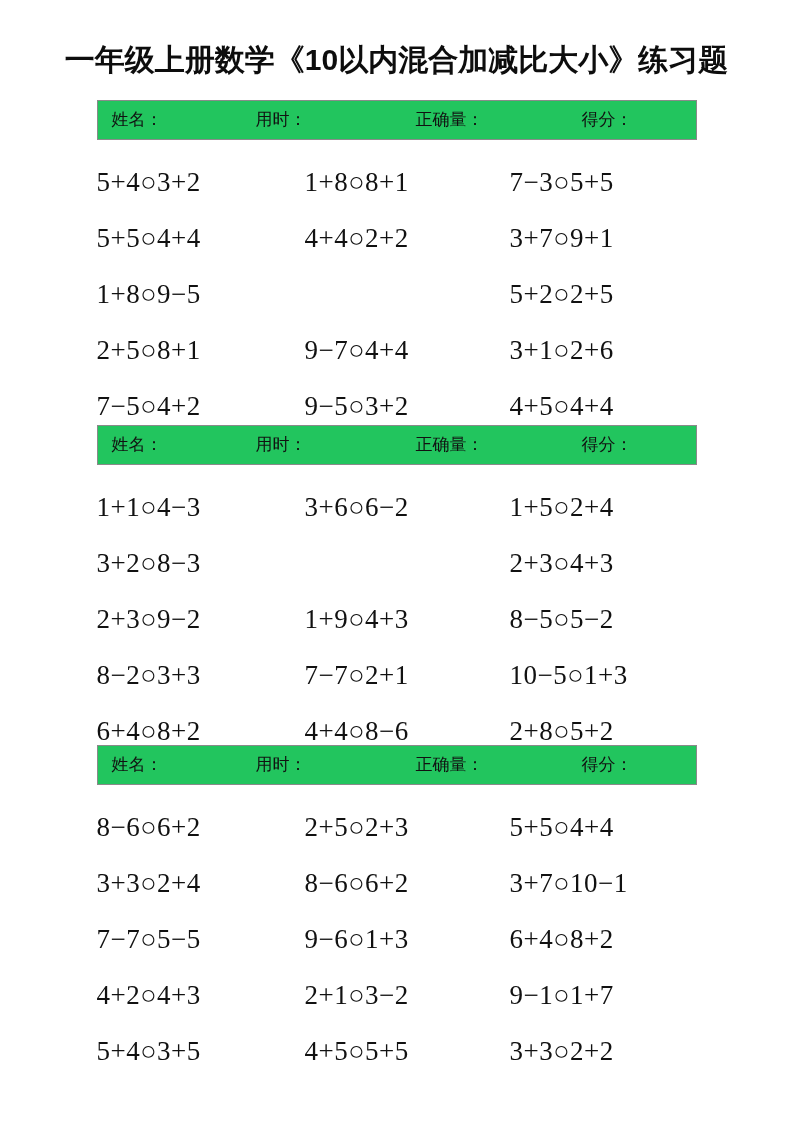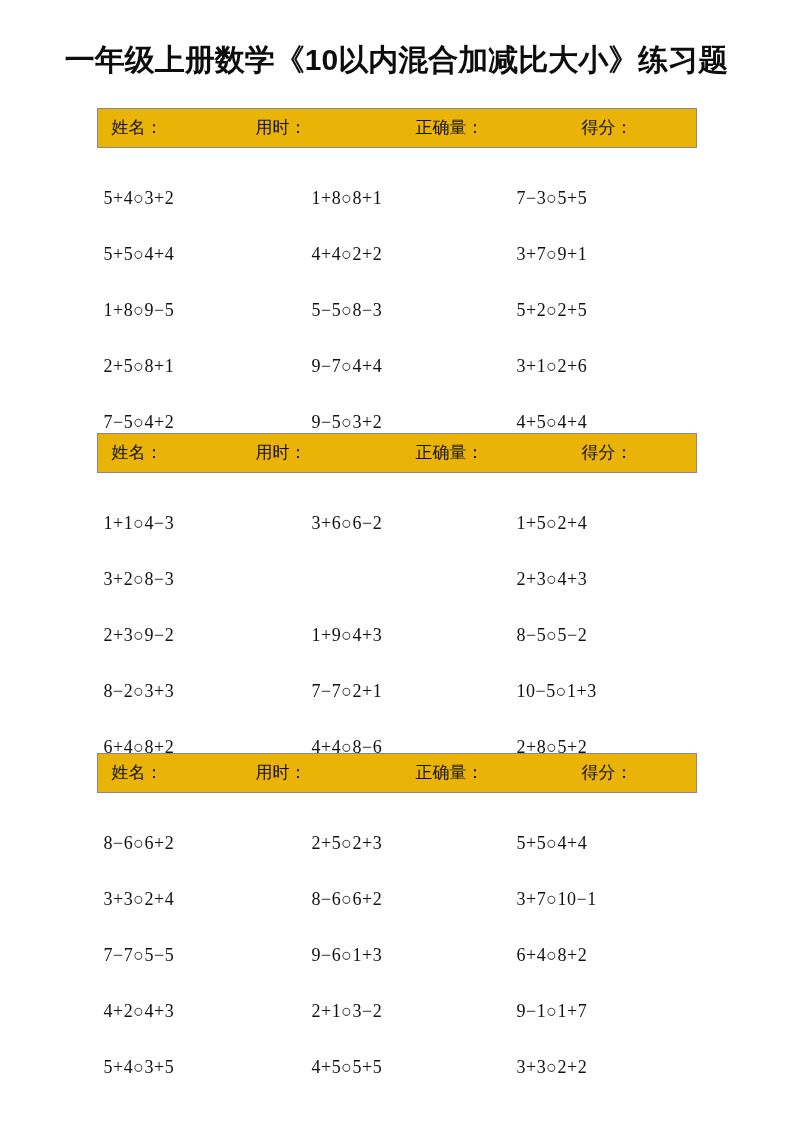--- a/index.html
+++ b/index.html
@@ -45,26 +45,26 @@
     left: 0;
     width: 793px;
   }
   .section-1 { top: 100px; }
   .section-2 { top: 425px; }
   .section-3 { top: 745px; }
 
   
   .info-bar {
     position: relative;
-    margin: 8px auto;
+    margin: 0 auto;
     width: 600px;
     height: 40px;
     box-sizing: border-box;
     border: 1.5px solid #8a8a8a;
-    background: #eab308;
+    background: #22c55e;
   }
   .info-field {
     position: absolute;
     top: 50%;
     transform: translateY(-50%);
     font-family: "Liberation Serif", "DejaVu Serif", serif;
     font-size: 17px;
     line-height: 20px;
     color: #111111;
     white-space: nowrap;
@@ -83,26 +83,25 @@
   }
   .problem-row {
     display: block;
     position: relative;
     height: 56px;
   }
   .problem-cell {
     position: absolute;
     top: 0;
     font-family: "Liberation Serif", "DejaVu Serif", serif;
-    font-size: 18px;
+    font-size: 27px;
     line-height: 56px;
     color: #111111;
     white-space: nowrap;
     letter-spacing: 0.5px;
-    margin-left: 7px;
   }
   .col-0 { left: 20px; }
   .col-1 { left: 228px; }
   .col-2 { left: 433px; }
 </style>
 </head>
 <body>
 
 <div class="page">
 
@@ -121,21 +120,20 @@
         <span class="problem-cell col-1">1+8○8+1</span>
         <span class="problem-cell col-2">7−3○5+5</span>
       </div>
       <div class="problem-row">
         <span class="problem-cell col-0">5+5○4+4</span>
         <span class="problem-cell col-1">4+4○2+2</span>
         <span class="problem-cell col-2">3+7○9+1</span>
       </div>
       <div class="problem-row">
         <span class="problem-cell col-0">1+8○9−5</span>
-        <span class="problem-cell col-1">5−5○8−3</span>
         <span class="problem-cell col-2">5+2○2+5</span>
       </div>
       <div class="problem-row">
         <span class="problem-cell col-0">2+5○8+1</span>
         <span class="problem-cell col-1">9−7○4+4</span>
         <span class="problem-cell col-2">3+1○2+6</span>
       </div>
       <div class="problem-row">
         <span class="problem-cell col-0">7−5○4+2</span>
         <span class="problem-cell col-1">9−5○3+2</span>

